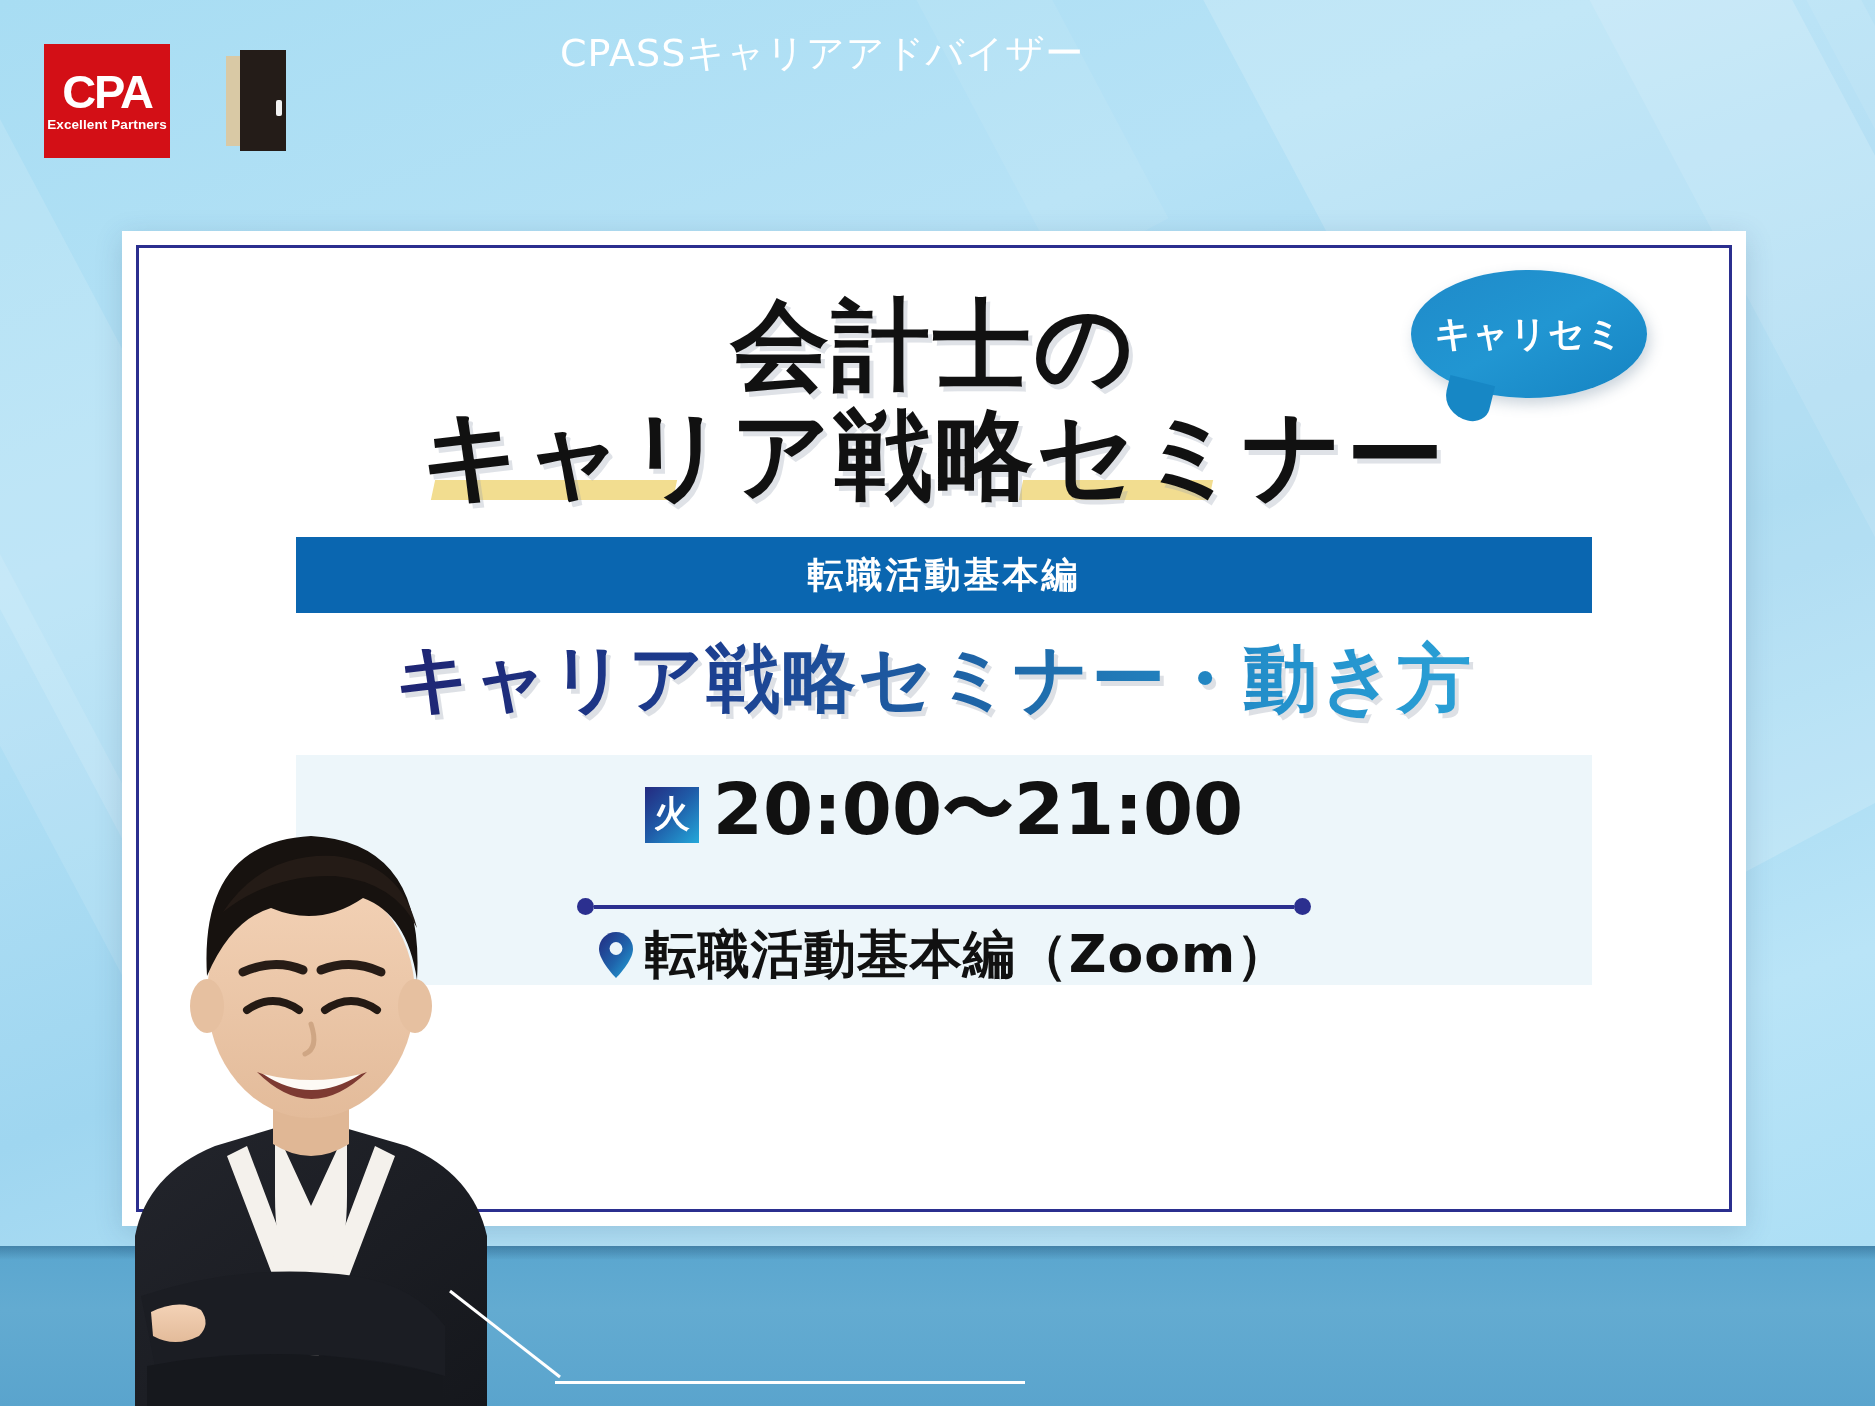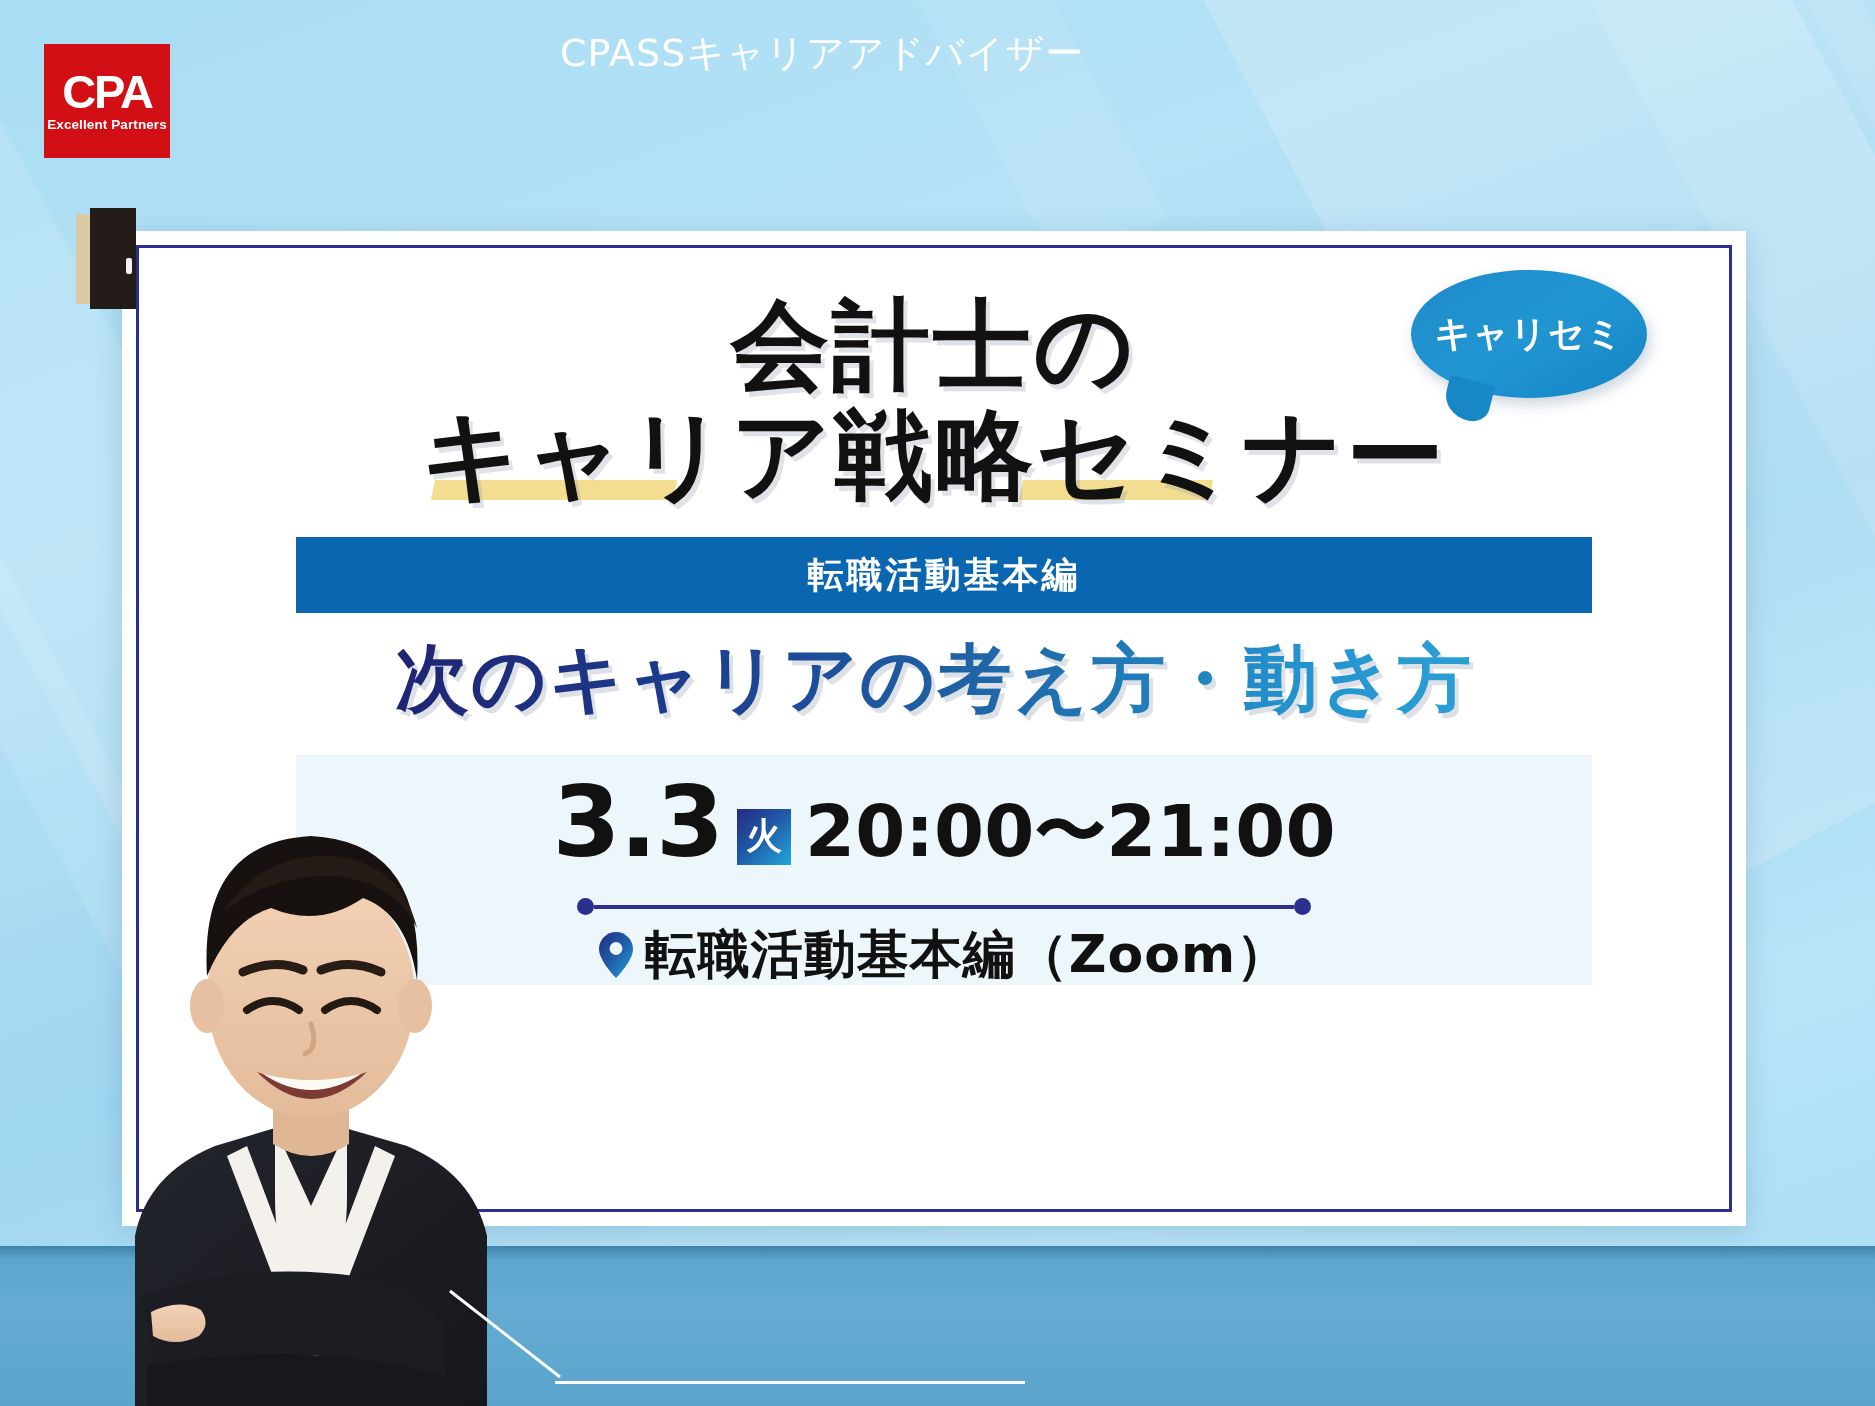--- a/index.html
+++ b/index.html
@@ -36,21 +36,20 @@
 
   
   .header-logos {
     position: absolute;
     left: 44px;
     top: 44px;
     display: flex;
     align-items: center;
     gap: 56px;
     z-index: 6;
-    flex-direction: column;
   }
   .cpa-logo {
     width: 126px;
     height: 114px;
     background: #d30f16;
     display: flex;
     flex-direction: column;
     align-items: center;
     justify-content: center;
     gap: 3px;
@@ -430,27 +429,26 @@
           <span class="hl b"></span>
           <span class="txt">キャリア戦略セミナー</span>
         </div>
       </div>
 
       <div class="sub-banner">
         <span class="sb-text">転職活動基本編</span>
       </div>
 
       <div class="subtitle">
-        <span class="st-text">次のキャリアの考え方・動き方</span>
+        <span class="st-text">キャリア戦略セミナー・動き方</span>
       </div>
 
       <div class="date-panel">
 
         <div class="date-row">
-          <span class="date-num">3.3</span>
           <span class="dow-badge">火</span>
           <span class="time-text">20:00〜21:00</span>
         </div>
 
         <div class="divider-row">
           <span class="dot"></span>
           <span class="bar"></span>
           <span class="dot"></span>
         </div>
 

